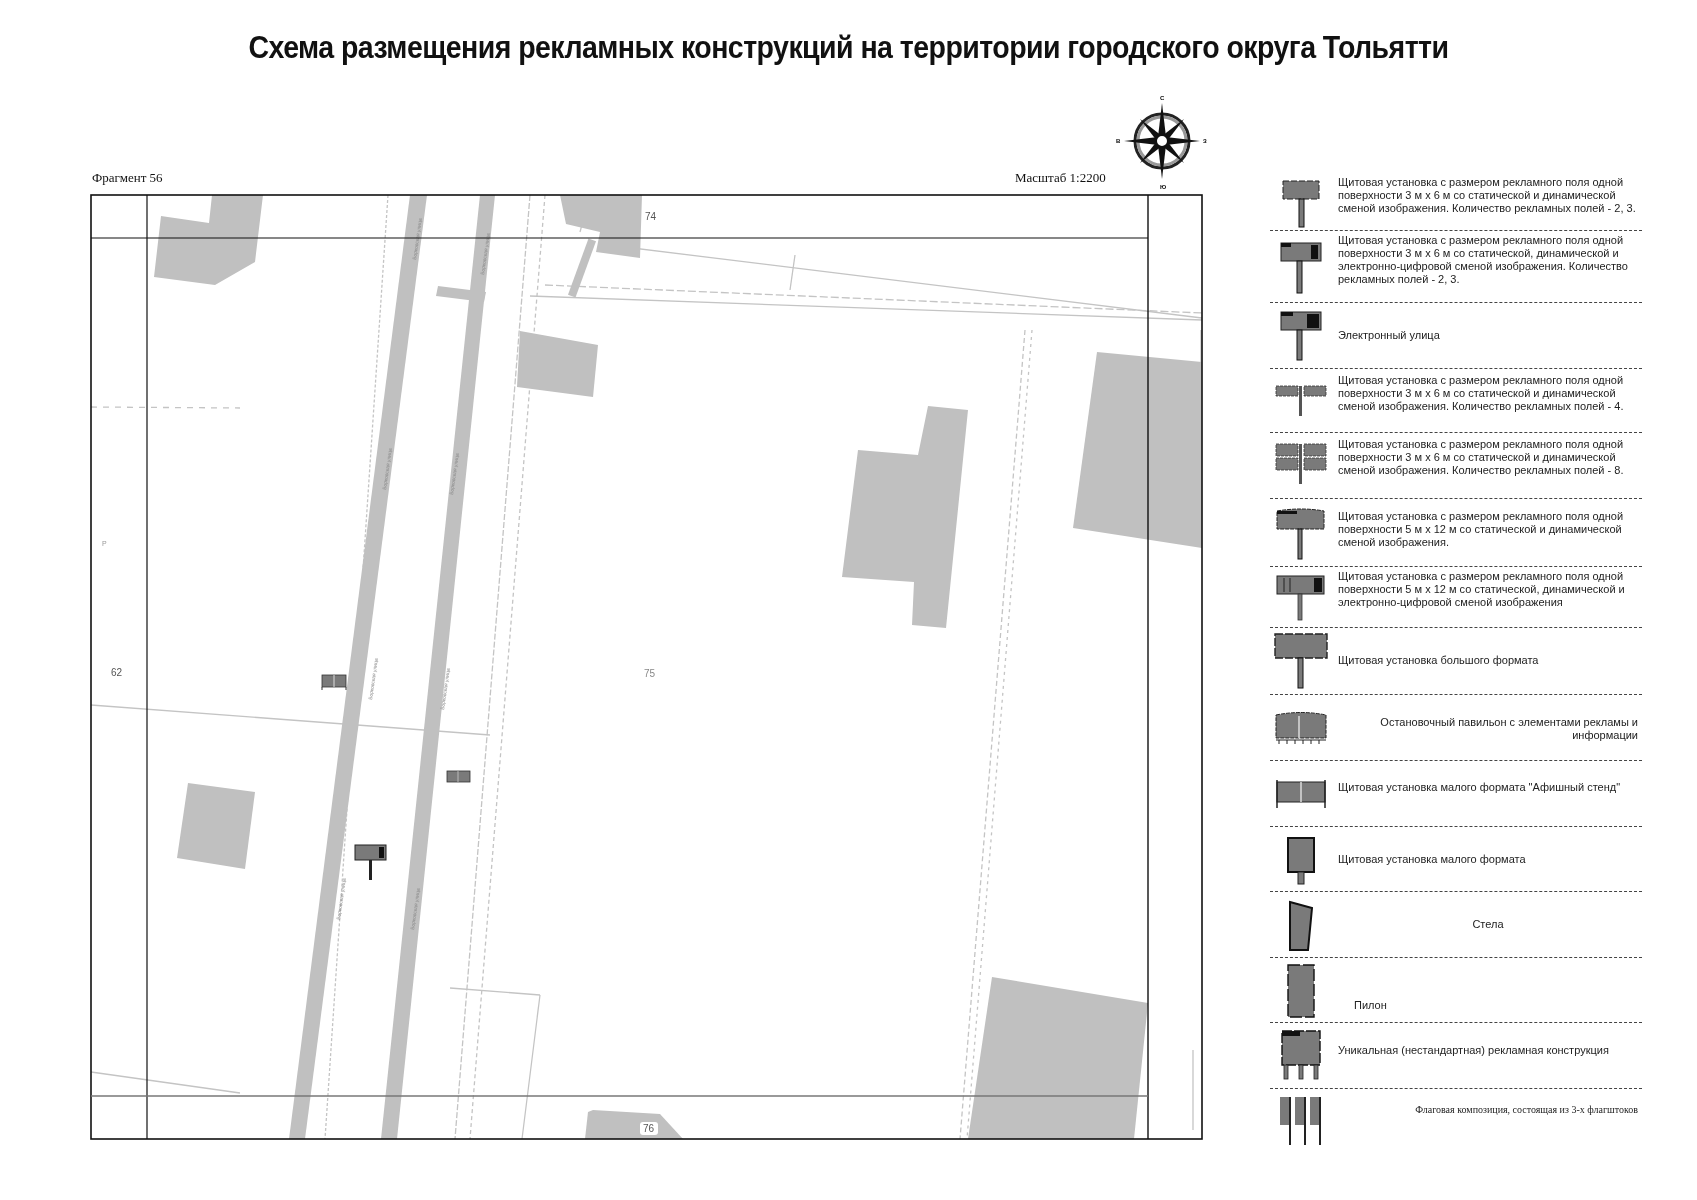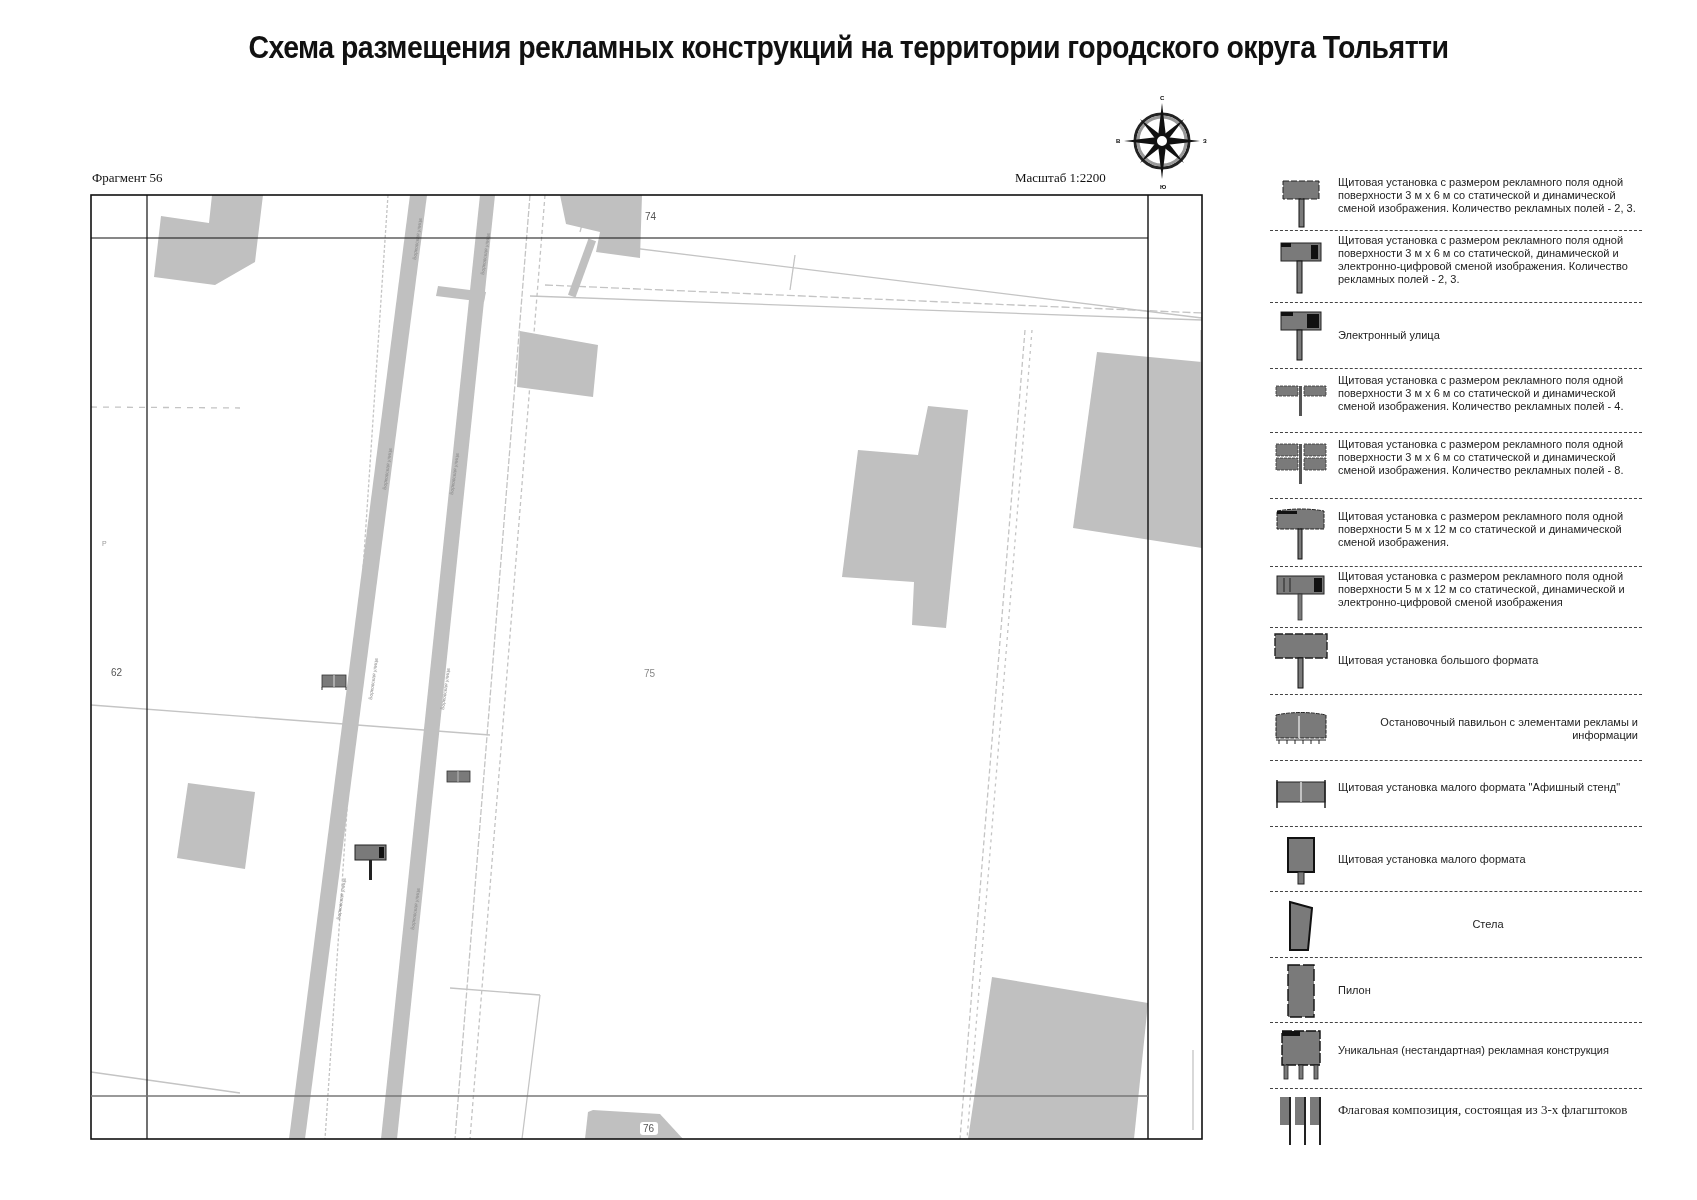--- a/index.html
+++ b/index.html
@@ -5,21 +5,21 @@
   html,body{margin:0;padding:0;background:#fff;}
   body{width:1697px;height:1200px;position:relative;overflow:hidden;font-family:"Liberation Sans",sans-serif;color:#111;}
   .title{position:absolute;left:0;top:30px;width:1697px;text-align:center;font-family:"Liberation Sans",sans-serif;font-weight:bold;font-size:31px;letter-spacing:-0.6px;transform:scaleX(0.92);transform-origin:center;color:#111;}
   .frag{position:absolute;left:92px;top:170px;font-family:"Liberation Serif",serif;font-size:13px;}
   .scale{position:absolute;left:1015px;top:170px;font-family:"Liberation Serif",serif;font-size:13px;}
   svg.map{position:absolute;left:0;top:0;}
   .legend{position:absolute;left:1270px;top:168px;width:372px;}
   .lg-row{position:absolute;left:0;width:372px;display:flex;align-items:center;}
   .lg-icon{position:absolute;left:0;width:62px;display:flex;justify-content:center;align-items:center;}
   .lg-text{position:absolute;left:68px;width:300px;font-size:11px;line-height:13px;color:#222;}
-  .lg-text.serif{font-family:"Liberation Serif",serif;font-size:13px;line-height:20px;}
+  .lg-text.serif{font-family:"Liberation Serif",serif;font-size:10px;line-height:20px;text-align:right;}
   .sep{position:absolute;left:0;width:372px;border-top:1.3px dashed #444;height:0;}
   .compass-letter{font-family:"Liberation Sans",sans-serif;font-size:6px;font-weight:bold;}
 </style>
 </head>
 <body>
 
 <div class="title">Схема размещения рекламных конструкций на территории городского округа Тольятти</div>
 <div class="frag">Фрагмент 56</div>
 <div class="scale">Масштаб 1:2200</div>
 
@@ -291,21 +291,21 @@
     <div class="lg-text" style="top:25px;">Стела</div>
   </div>
   <div class="sep" style="top:789px;"></div>
 
   <div class="lg-row" style="top:791px;height:64px;">
     <div class="lg-icon" style="top:4px;height:56px;">
       <svg width="34" height="56">
           <rect x="4" y="2" width="26" height="52" fill="#7a7a7a" stroke="#111" stroke-width="1.4" stroke-dasharray="12,3"></rect>
         </svg>
     </div>
-    <div class="lg-text" style="top:25px;">Пилон</div>
+    <div class="lg-text" style="top:40px;margin-left:16px;">Пилон</div>
   </div>
   <div class="sep" style="top:854px;"></div>
 
   <div class="lg-row" style="top:856px;height:64px;">
     <div class="lg-icon" style="top:4px;height:54px;">
       <svg width="46" height="52">
           <rect x="4" y="2" width="38" height="34" fill="#7a7a7a" stroke="#111" stroke-width="1.4" stroke-dasharray="10,2"></rect>
           <rect x="4" y="2" width="18" height="5" fill="#111"></rect>
           <rect x="6" y="36" width="4" height="14" fill="#7a7a7a" stroke="#222" stroke-width="0.8"></rect>
           <rect x="21" y="36" width="4" height="14" fill="#7a7a7a" stroke="#222" stroke-width="0.8"></rect>

